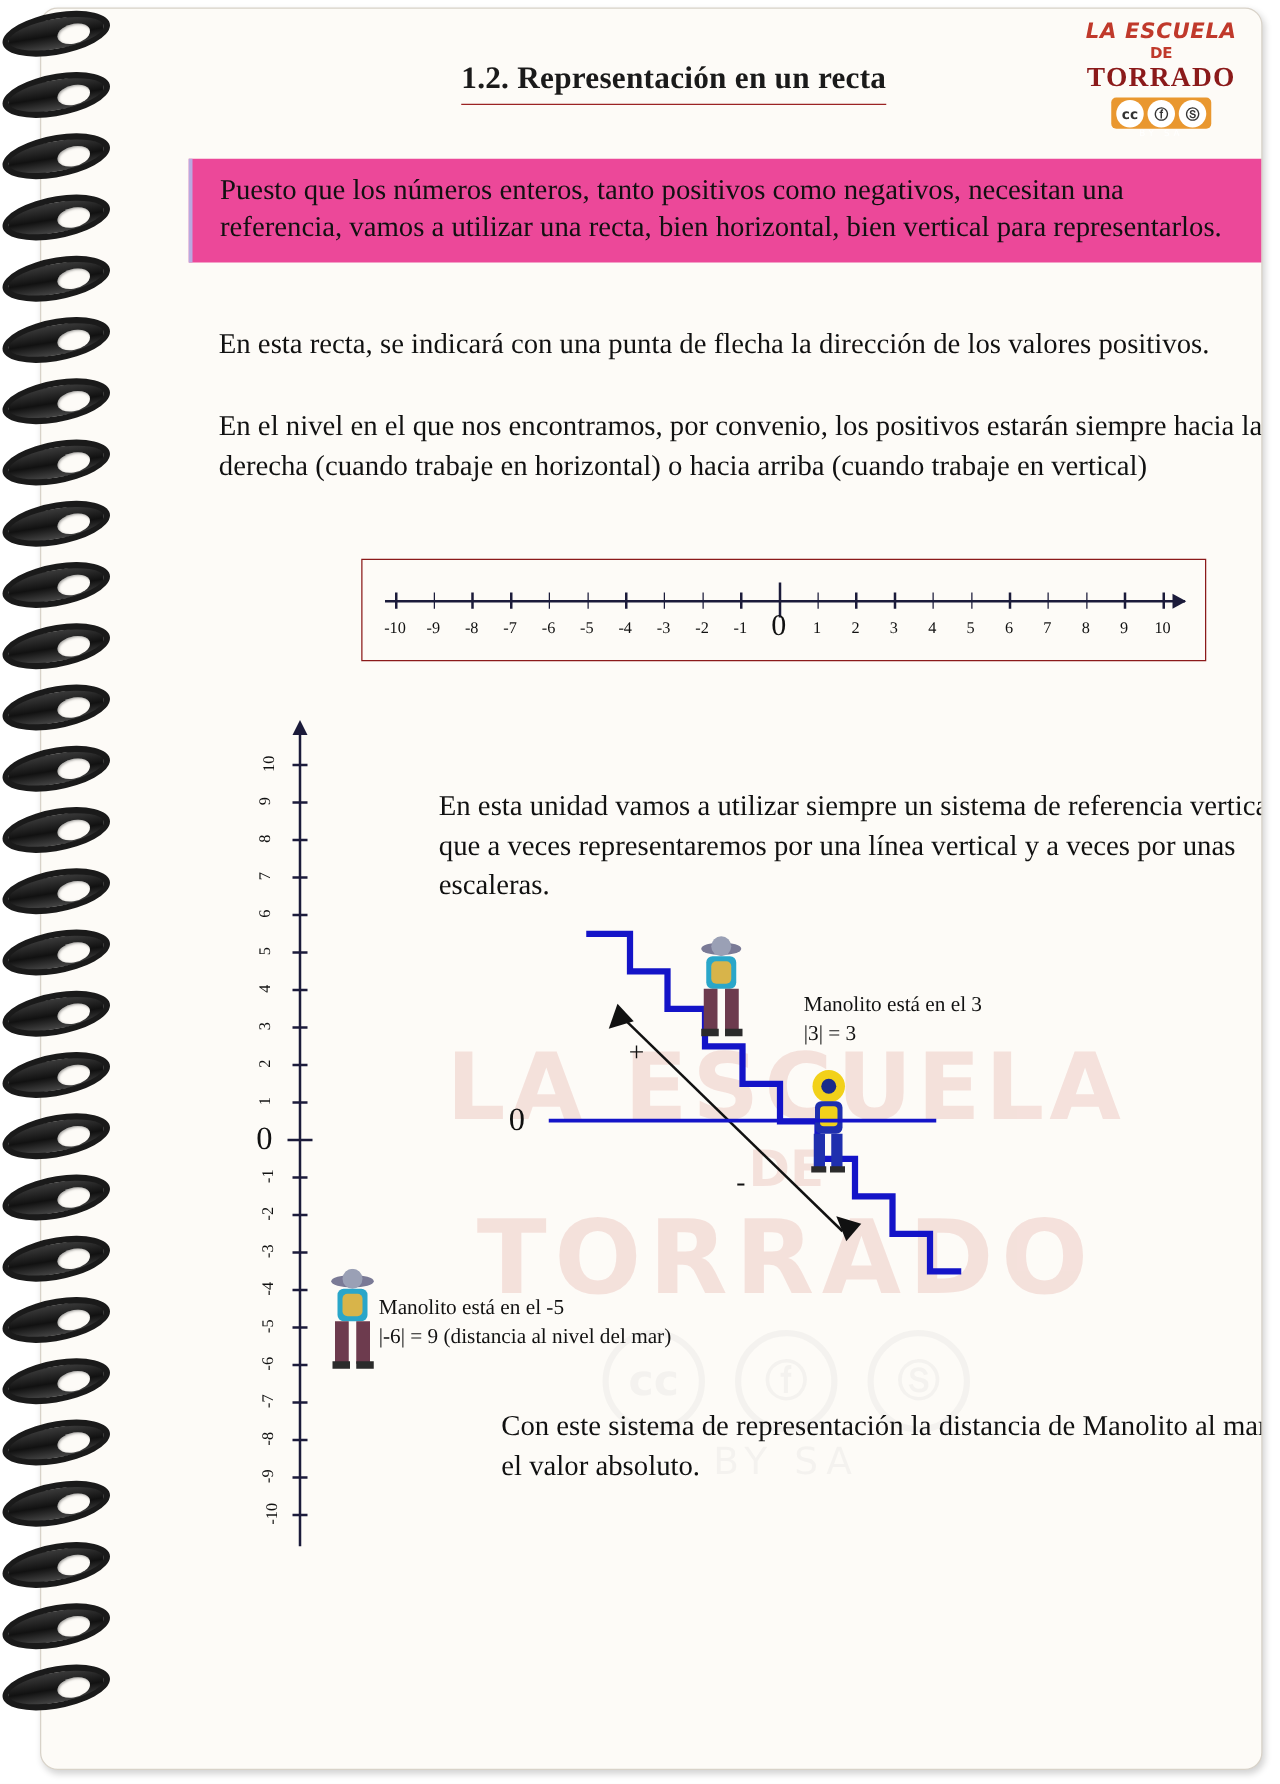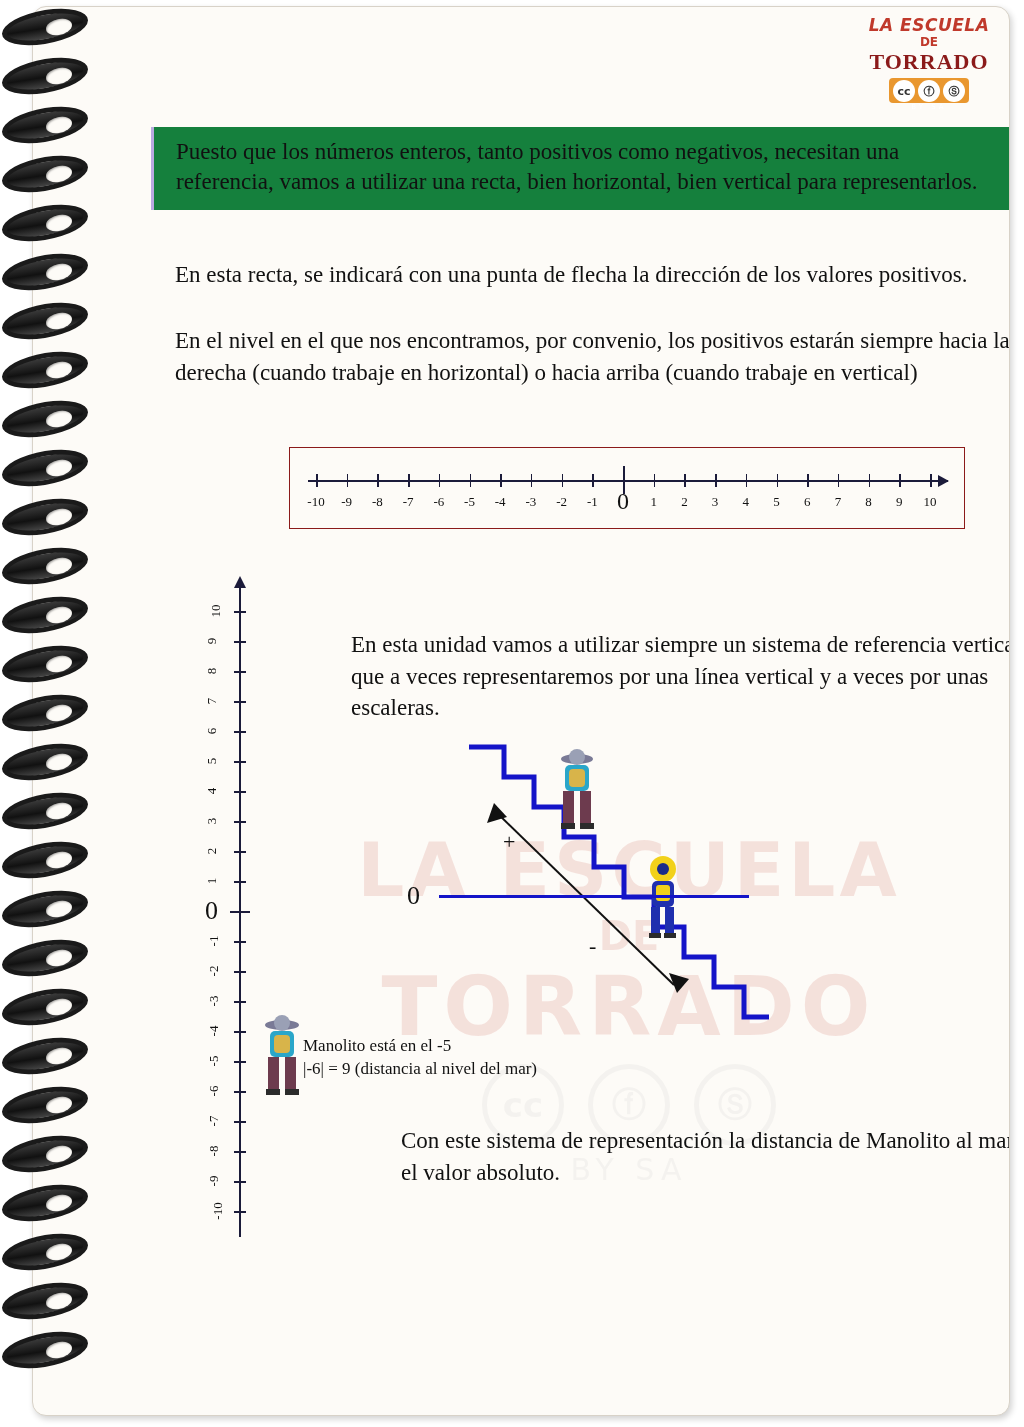--- a/index.html
+++ b/index.html
@@ -148,21 +148,21 @@
     text-align: center;
     margin-top: 0px;
   }
 
   
   .intro-box {
     position: absolute;
     left: 62px;
     top: 120px;
     width: 862px;
-    background: #15803d;
+    background: #ec4899;
     border-left: 3px solid #b9a9e0;
     padding: 10px 16px 12px 22px;
     box-sizing: border-box;
   }
   .intro-box p {
     margin: 0;
     font-size: 23px;
     line-height: 1.32;
     color: #111;
   }
@@ -383,20 +383,23 @@
       <div class="wm-2">DE</div>
       <div class="wm-3">TORRADO</div>
       <div class="wm-cc">
         <div class="wm-circle">cc</div>
         <div class="wm-circle">ⓕ</div>
         <div class="wm-circle">Ⓢ</div>
       </div>
       <div class="wm-bysa">BY     SA</div>
     </div>
 
+    <div class="title-wrap">
+      <span class="title">1.2. Representación en un recta</span>
+    </div>
 
     <div class="logo">
       <div class="logo-l1">LA ESCUELA</div>
       <div class="logo-l2">DE</div>
       <div class="logo-l3">TORRADO</div>
       <div class="cc-badge">
         <div class="cc-circle">cc</div>
         <div class="cc-circle">ⓕ</div>
         <div class="cc-circle">Ⓢ</div>
       </div>
@@ -554,20 +557,24 @@
         <circle cx="29" cy="8" r="8" fill="#9aa0b5"></circle>
         <rect x="17" y="16" width="24" height="26" rx="5" fill="#2aa6c9"></rect>
         <rect x="21" y="20" width="16" height="18" rx="4" fill="#d8b44a"></rect>
         <rect x="15" y="42" width="11" height="34" fill="#6d3b4e"></rect>
         <rect x="32" y="42" width="11" height="34" fill="#6d3b4e"></rect>
         <rect x="13" y="74" width="14" height="6" fill="#2b2b2b"></rect>
         <rect x="32" y="74" width="14" height="6" fill="#2b2b2b"></rect>
       </svg>
     </div>
 
+    <div class="callout c1">
+      <div>Manolito está en el 3</div>
+      <div>|3| = 3</div>
+    </div>
     <div class="callout c3">
       <div>Manolito está en el -5</div>
       <div>|-6| = 9 (distancia al nivel del mar)</div>
     </div>
 
     <div class="para p4">Con este sistema de representación la distancia de Manolito al mar es el valor absoluto.</div>
 
   </div>
 </div>
 

